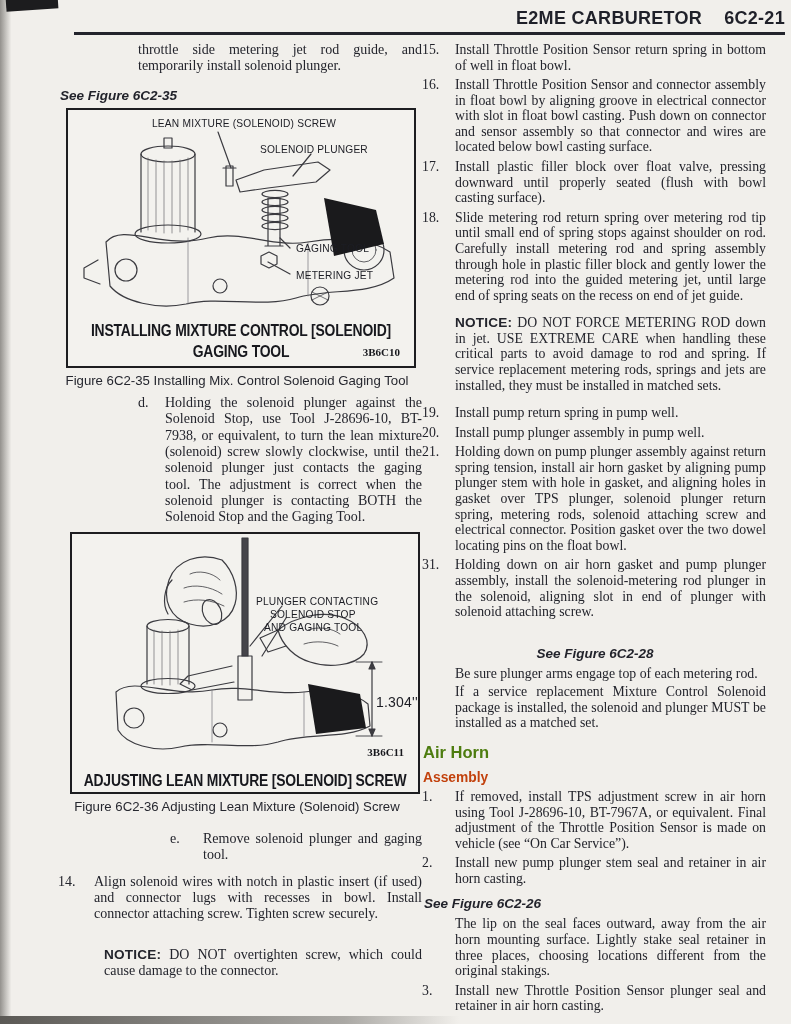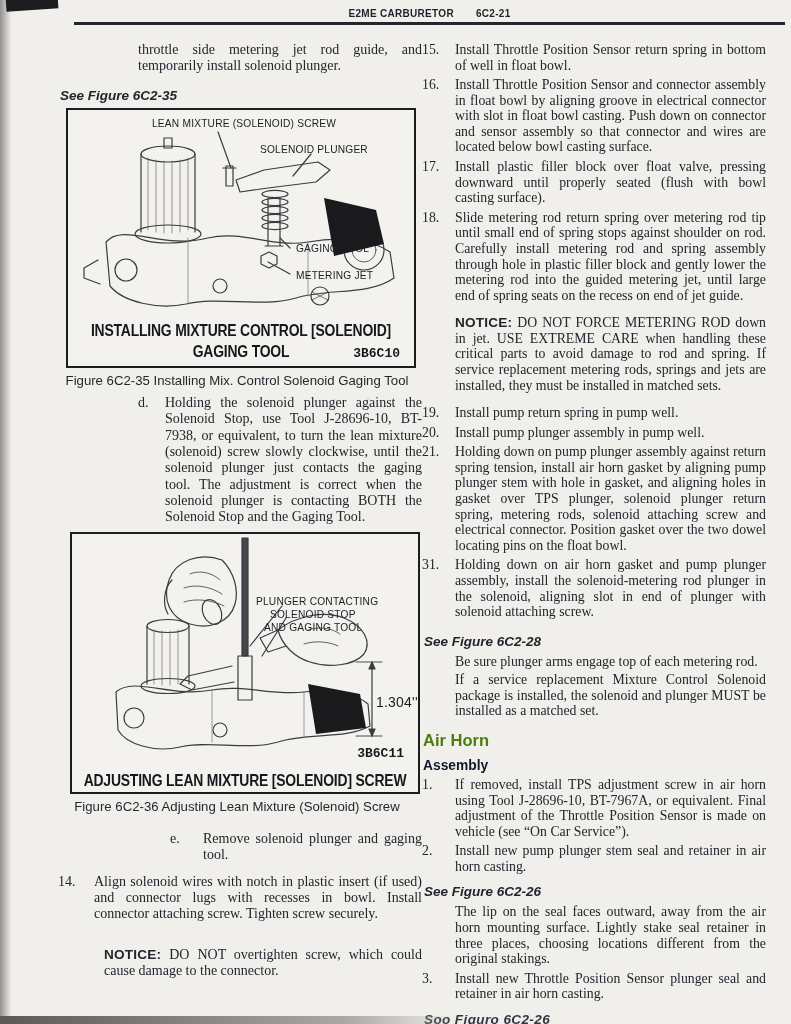--- a/index.html
+++ b/index.html
@@ -24,23 +24,23 @@
   .scan-bottom-edge {
     position: absolute; left: 0; bottom: 0; width: 58%; height: 8px;
     background: linear-gradient(to right, #5b5955, #aaa8a4 75%, rgba(170,168,164,0));
     z-index: 6;
   }
   
   .page-header {
     position: absolute; top: 8px; left: 74px; right: 6px;
     border-bottom: 3px solid #23242c;
     padding-bottom: 3px;
-    text-align: center;
-    font-family: "Liberation Sans", sans-serif;
-    font-weight: bold; font-size: 10px; letter-spacing: .3px;
+    text-align: right;
+    font-family: "Liberation Sans", sans-serif;
+    font-weight: bold; font-size: 18px; letter-spacing: .3px;
     color: #1f2029;
   }
   .page-header .hgap { display: inline-block; width: 22px; }
   
   .col-left  { position: absolute; left: 58px;  top: 38px; width: 364px; }
   .col-right { position: absolute; left: 422px; top: 38px; width: 344px; }
 
   
   .body-text { font-size: 14px; line-height: 1.17; text-align: justify; }
   .col-right .body-text { font-size: 13.8px; line-height: 1.13; }
@@ -68,22 +68,22 @@
     color: #1c1d24; white-space: nowrap;
   }
   .fig-title {
     position: absolute; left: 0; width: 100%; text-align: center;
     font-family: "Liberation Sans", sans-serif;
     font-weight: bold; font-size: 14.5px; letter-spacing: -0.2px;
     color: #17181d; transform: scale(.96, 1.12);
   }
   .fig-code {
     position: absolute;
-    font-family: Liberation Mono, monospace;
-    font-weight: bold; font-size: 13px; color: #17181d;
+    font-family: Liberation Serif, serif;
+    font-weight: bold; font-size: 11px; color: #17181d;
   }
   .fig-caption {
     text-align: center;
     font-family: "Liberation Sans", sans-serif;
     font-size: 13.2px; line-height: 1.22; color: #26272f;
     margin: 5px 0 0;
   }
 
   
   .item { display: flex; margin-top: 6px; }
@@ -104,21 +104,21 @@
   .fig-para { margin: 5px 0 0 33px; }
   .fig-para + .fig-para { margin-top: 3px; }
 
   .h-air-horn {
     font-family: "Liberation Sans", sans-serif;
     font-weight: bold; font-size: 16.5px; color: #4d7c0f;
     margin: 12px 0 0 1px;
   }
   .h-assembly {
     font-family: "Liberation Sans", sans-serif;
-    font-weight: bold; font-size: 13.8px; color: #0f172a;
+    font-weight: bold; font-size: 13.8px; color: #c2410c;
     margin: 8px 0 2px 1px;
   }
 </style>
 </head>
 <body>
 
 <div class="scan-left-edge"></div>
 <div class="scan-corner-mark"></div>
 <div class="scan-bottom-edge"></div>
 
@@ -289,21 +289,21 @@
   </div>
   <div class="body-text item">
     <span class="num">21.</span>
     <span>Holding down on pump plunger assembly against return spring tension, install air horn gasket by aligning pump plunger stem with hole in gasket, and aligning holes in gasket over TPS plunger, solenoid plunger return spring, metering rods, solenoid attaching screw and electrical connector. Position gasket over the two dowel locating pins on the float bowl.</span>
   </div>
   <div class="body-text item">
     <span class="num">31.</span>
     <span>Holding down on air horn gasket and pump plunger assembly, install the solenoid-metering rod plunger in the solenoid, aligning slot in end of plunger with solenoid attaching screw.</span>
   </div>
 
-  <p class="see-fig" style="margin-top:14px;">See Figure 6C2-28</p>
+  <p class="see-fig" style="margin-top:26px;text-align:center;">See Figure 6C2-28</p>
   <p class="body-text fig-para">Be sure plunger arms engage top of each metering rod.</p>
   <p class="body-text fig-para">If a service replacement Mixture Control Solenoid package is installed, the solenoid and plunger MUST be installed as a matched set.</p>
 
   <h2 class="h-air-horn">Air Horn</h2>
   <h3 class="h-assembly">Assembly</h3>
 
   <div class="body-text item">
     <span class="num">1.</span>
     <span>If removed, install TPS adjustment screw in air horn using Tool J-28696-10, BT-7967A, or equivalent. Final adjustment of the Throttle Position Sensor is made on vehicle (see “On Car Service”).</span>
   </div>

